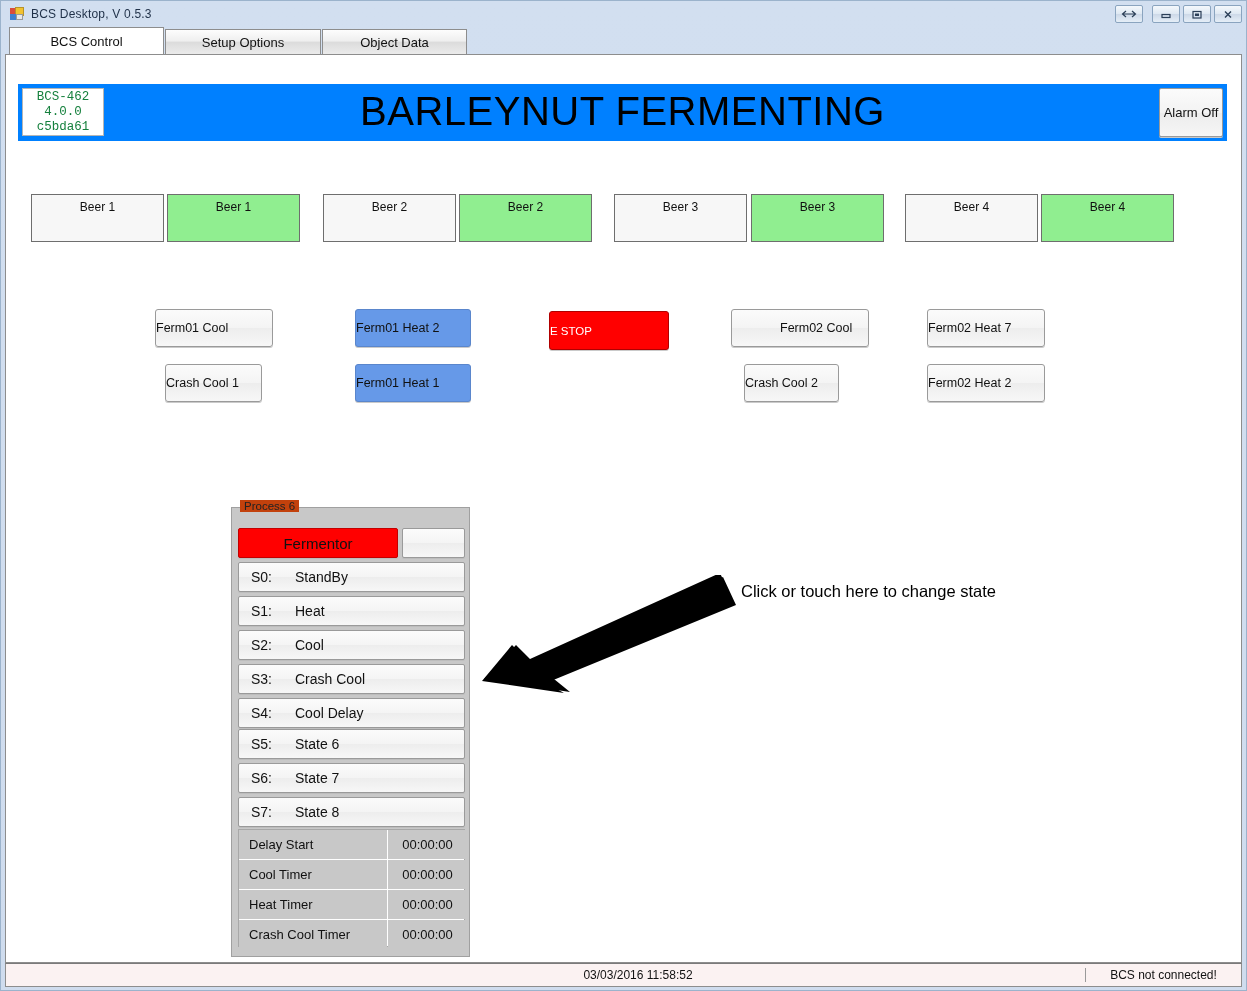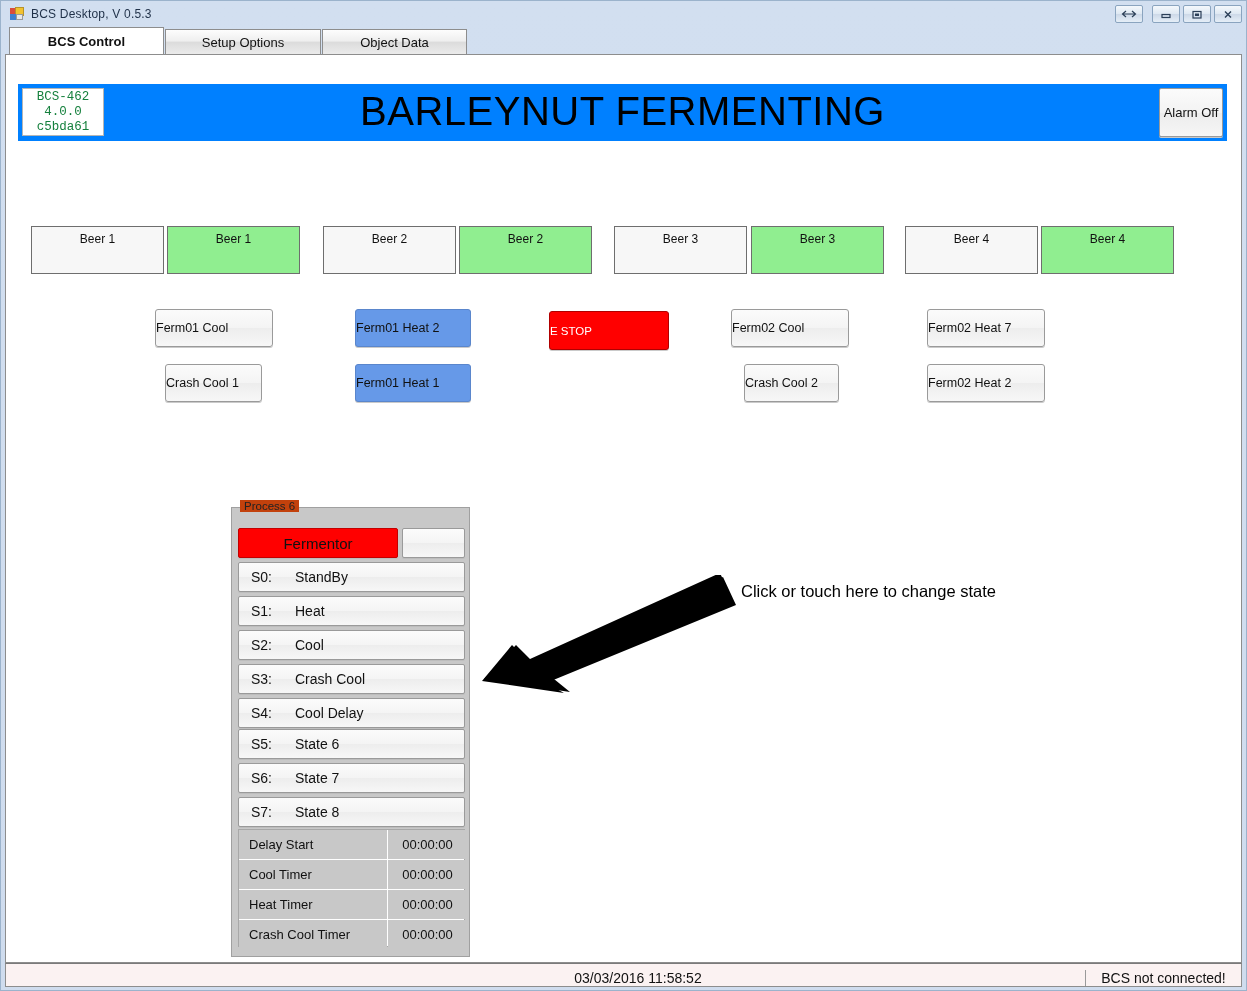--- a/index.html
+++ b/index.html
@@ -64,21 +64,21 @@
     margin-right: 1px;
     padding: 0 14px;
     background: linear-gradient(to bottom,#fdfdfd 0%,#efefef 45%,#dcdcdc 52%,#ebebeb 100%);
     position: relative;
   }
   .tab.active {
     height: 27px;
     background: #ffffff;
     border-color: #8d8d8d;
     z-index: 3;
-    font-weight: bold;
+    font-weight: normal;
   }
   .tab[data-name="tab-bcs-control"] { min-width: 155px; }
   .tab[data-name="tab-setup-options"] { min-width: 156px; }
   .tab[data-name="tab-object-data"] { min-width: 145px; }
 
   
   #client {
     flex: 1 1 auto;
     margin: 0 4px 0 4px;
     background: #ffffff;
@@ -122,21 +122,21 @@
     display: flex; align-items: center; justify-content: center;
     font-size: 13px; color: #111;
   }
 
   
   .beer-btn {
     position: absolute; height: 48px;
     border: 1px solid #6e6e6e;
     display: flex; align-items: flex-start; justify-content: center;
     padding-top: 5px;
-    font-size: 12px; color: #111; margin-top: 32px;
+    font-size: 12px; color: #111;
   }
   .beer-btn.off { background: #f7f7f7; }
   .beer-btn.on  { background: #90ee90; }
 
   
   .ctl-btn {
     position: absolute; height: 38px;
     border: 1px solid #9a9a9a;
     border-radius: 3px;
     display: flex; align-items: center; 
@@ -219,22 +219,22 @@
     font-size: 16.5px; color: #000;
   }
 
   
   #statusbar {
     flex: 0 0 24px; height: 24px;
     margin: 0 4px 3px 4px;
     background: #fbf2f2;
     border: 1px solid #8d8d8d;
     border-top: 1px solid #7a7a7a;
-    display: flex; align-items: flex-end;
-    font-size: 14px; color: #111;
+    display: flex; align-items: center;
+    font-size: 12px; color: #111;
   }
   .sb-panel { display: flex; align-items: center; justify-content: center; }
   #sb-left   { width: 185px; border-right: 1px solid #9a9a9a; }
   #sb-center { flex: 1 1 auto; border-right: 1px solid #9a9a9a; }
   #sb-right  { width: 155px; }
 </style>
 </head>
 <body>
 
 <div id="window" data-name="application-window">
@@ -338,21 +338,21 @@
       <span data-name="button-label">Ferm01 Heat 2</span>
       </div>
     <div class="ctl-btn blue" style="left:349px; width:116px; top:309px;" data-name="ferm01-heat-1-button">
       <span data-name="button-label">Ferm01 Heat 1</span>
       </div>
 
     <div class="ctl-btn estop" style="left:543px; width:120px; top:256px;" data-name="e-stop-button">
       <span data-name="button-label">E STOP</span>
       </div>
 
-    <div class="ctl-btn" style="left:725px; width:118px; top:254px;" data-name="ferm02-cool-button">
+    <div class="ctl-btn" style="left:725px; width:138px; top:254px;padding-left:48px;" data-name="ferm02-cool-button">
       <span data-name="button-label">Ferm02 Cool</span>
       </div>
     <div class="ctl-btn" style="left:738px; width:95px;  top:309px;" data-name="crash-cool-2-button">
       <span data-name="button-label">Crash Cool 2</span>
       </div>
 
     <div class="ctl-btn" style="left:921px; width:118px; top:254px;" data-name="ferm02-heat-1-button">
       <span data-name="button-label">Ferm02 Heat 7</span>
       </div>
     <div class="ctl-btn" style="left:921px; width:118px; top:309px;" data-name="ferm02-heat-2-button">

